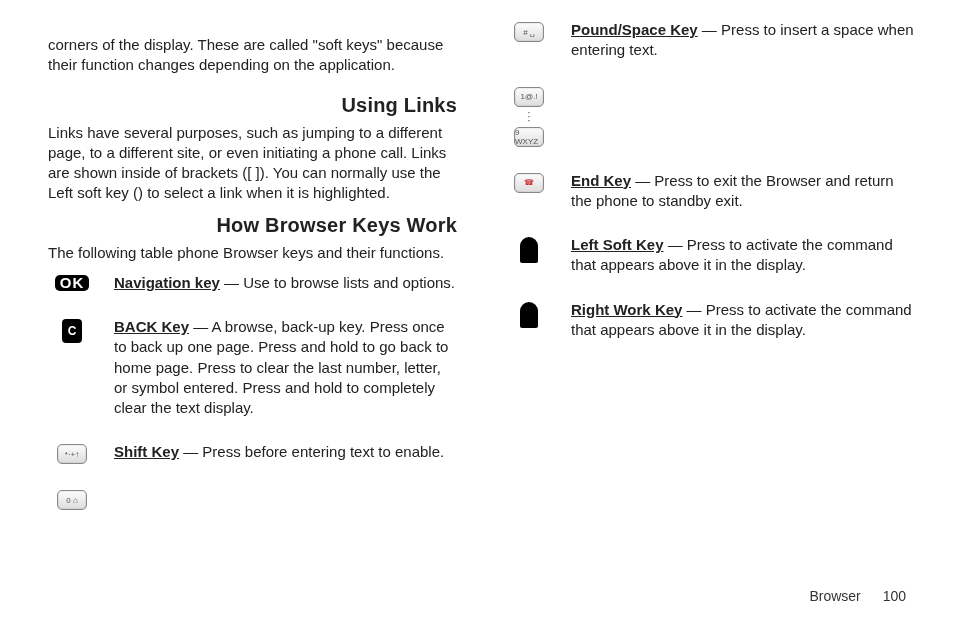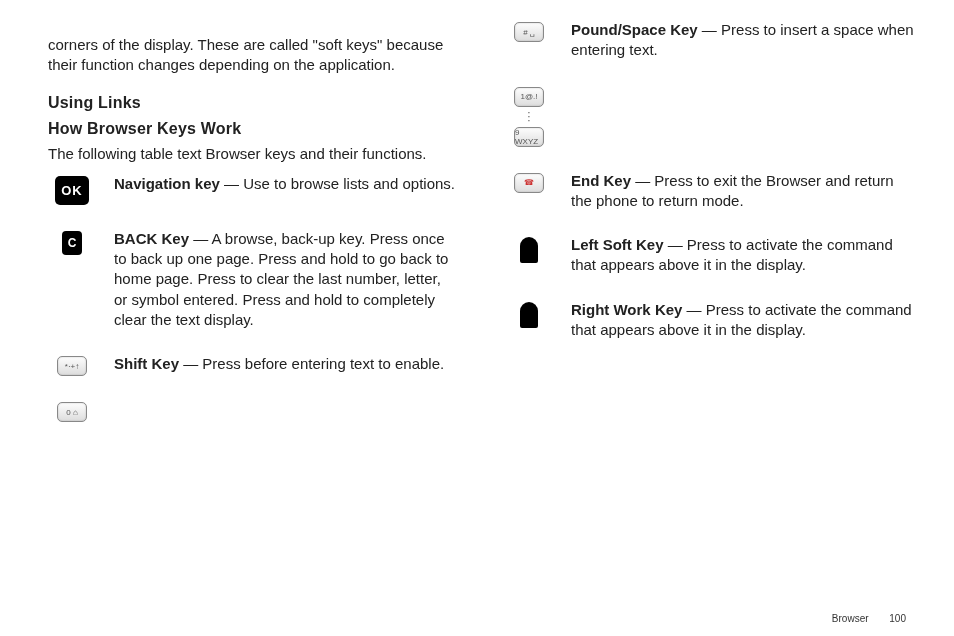--- a/index.html
+++ b/index.html
@@ -22,23 +22,24 @@
     flex: 1;
     min-width: 0;
   }
   .intro {
     line-height: 1.35;
     margin-bottom: 18px;
   }
   h3 {
     font-family: Arial, Helvetica, sans-serif;
     font-weight: 900;
-    font-size: 16px;
+    font-size: 20px;
     margin: 8px 0 6px 0;
     letter-spacing: 0.2px;
+    text-align: right;
   }
   .secbody {
     line-height: 1.35;
     margin: 0 0 10px 0;
   }
   .entry {
     display: flex;
     align-items: flex-start;
     gap: 18px;
     margin-bottom: 24px;
@@ -50,40 +51,41 @@
     justify-content: center;
     align-items: flex-start;
     padding-top: 2px;
   }
   .entry-text {
     flex: 1;
     line-height: 1.35;
   }
   .entry-text b {
     font-weight: 700;
+    text-decoration: underline;
   }
   .footer {
     position: absolute;
     right: 48px;
-    bottom: 12px;
-    font-size: 10px;
+    bottom: 32px;
+    font-size: 14px;
     color: #333;
   }
   .footer .pn {
     margin-left: 18px;
   }
 
   
   .ic-ok {
     width: 34px;
-    height: 29px;
+    height: 16px;
     border-radius: 5px;
     background: #000;
     color: #fff;
-    font-size: 13px;
+    font-size: 15px;
     font-weight: 700;
     display: flex;
     align-items: center;
     justify-content: center;
     letter-spacing: 1px;
     text-align: right;
   }
   .ic-c {
     width: 20px;
     height: 24px;
@@ -133,23 +135,24 @@
 </style>
 </head>
 <body>
 
 <div class="page">
   <div class="col">
 
     <p class="intro">corners of the display. These are called "soft keys" because their function changes depending on the application.</p>
 
     <h3>Using Links</h3>
+    <p class="secbody">Links have several purposes, such as jumping to a different page, to a different site, or even initiating a phone call. Links are shown inside of brackets ([ ]). You can normally use the Left soft key () to select a link when it is highlighted.</p>
 
     <h3>How Browser Keys Work</h3>
-    <p class="secbody">The following table text Browser keys and their functions.</p>
+    <p class="secbody">The following table phone Browser keys and their functions.</p>
 
     <div class="entry">
       <div class="icon-cell">
         <div class="ic-ok">OK</div>
       </div>
       <div class="entry-text">
         <b>Navigation key</b><span> — Use to browse lists and options.</span>
       </div>
     </div>
 
@@ -198,21 +201,21 @@
           <div class="ic-key">9 WXYZ</div>
         </div>
       </div>
     </div>
 
     <div class="entry">
       <div class="icon-cell">
         <div class="ic-key ic-red">☎</div>
       </div>
       <div class="entry-text">
-        <b>End Key</b><span> — Press to exit the Browser and return the phone to return mode.</span>
+        <b>End Key</b><span> — Press to exit the Browser and return the phone to standby exit.</span>
       </div>
     </div>
 
     <div class="entry">
       <div class="icon-cell">
         <div class="ic-soft"></div>
       </div>
       <div class="entry-text">
         <b>Left Soft Key</b><span> — Press to activate the command that appears above it in the display.</span>
       </div>

